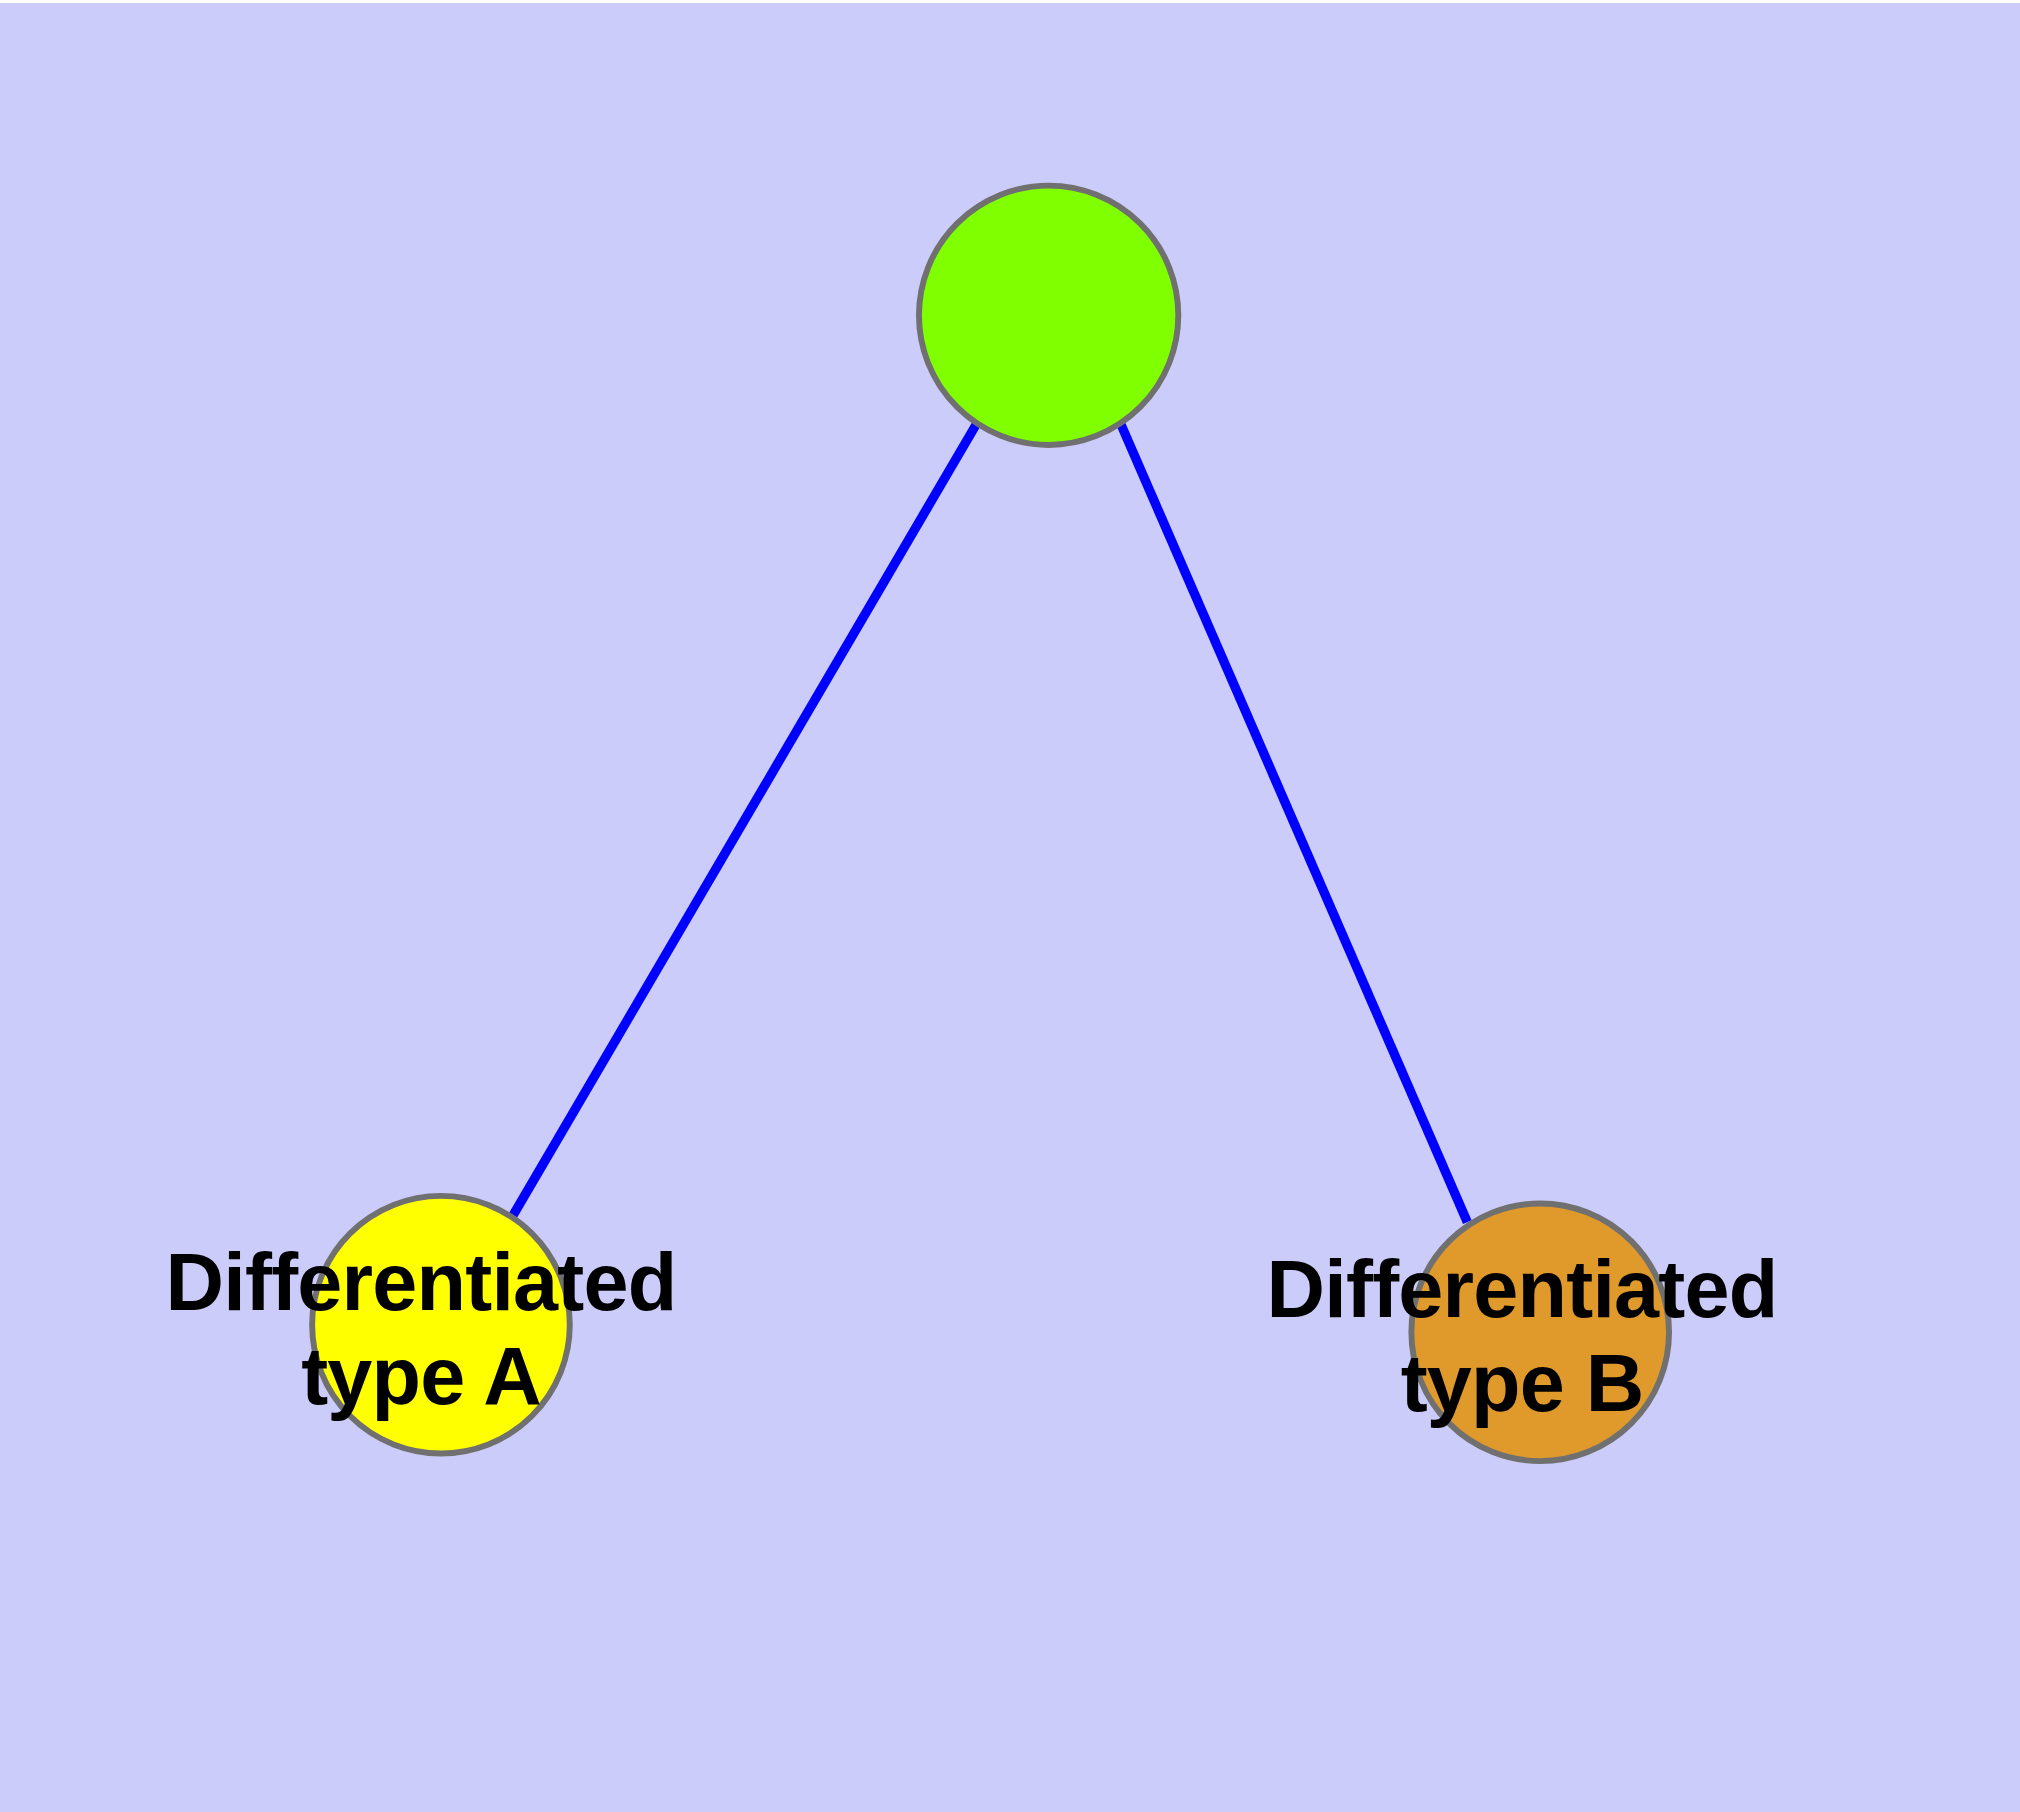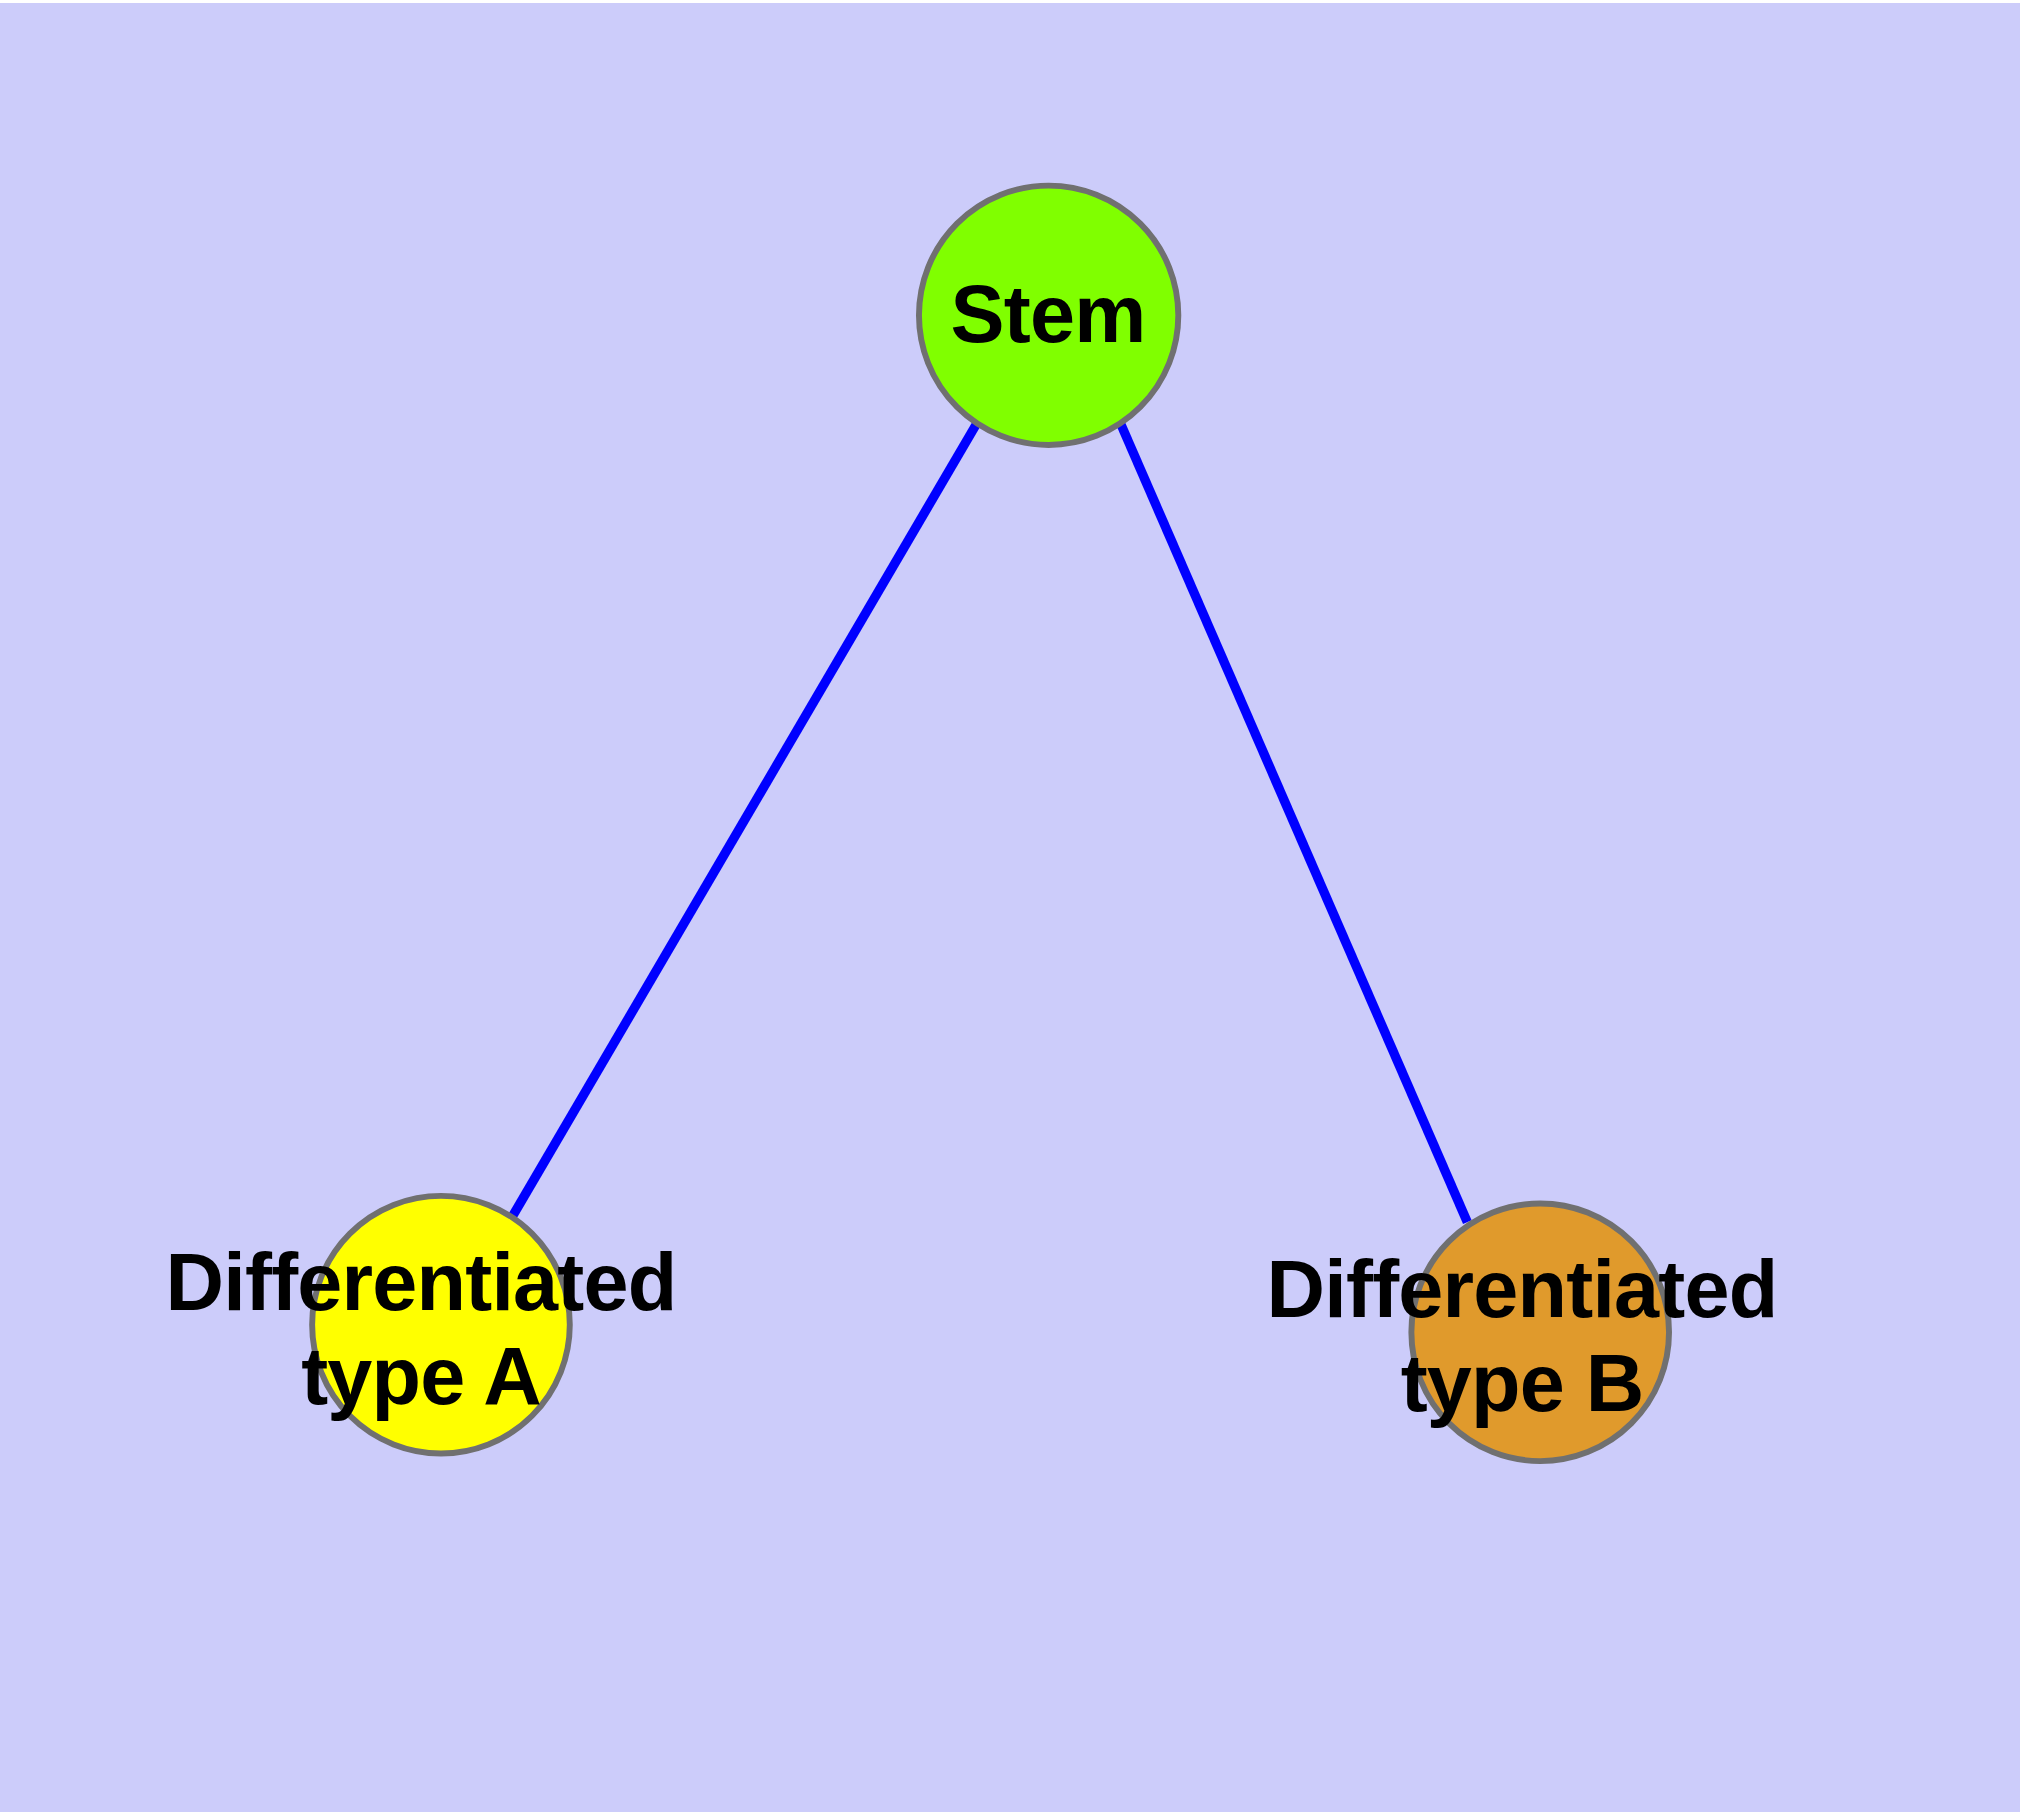--- a/index.html
+++ b/index.html
@@ -85,21 +85,20 @@
       <line class="edge-line" x1="1322" y1="500" x2="1731" y2="1442" style="stroke: rgb(0, 0, 255); stroke-width: 11;"></line>
     </g>
 
     <g>
       <circle class="node-circle" cx="1237" cy="372" r="153" fill="#80ff00" style="stroke: rgb(112, 112, 112); stroke-width: 7;"></circle>
       <circle class="node-circle" cx="520" cy="1563" r="152" fill="#ffff00" style="stroke: rgb(112, 112, 112); stroke-width: 7;"></circle>
       <circle class="node-circle" cx="1817" cy="1572" r="152" fill="#e09a2c" style="stroke: rgb(112, 112, 112); stroke-width: 7;"></circle>
     </g>
   </svg>
 
-  <div class="node-label" id="label-stem" style="left: 1048px; top: 315px; font-size: 81px;">Stem</div>
 
   <div class="node-label" id="label-diff-a" style="left: 421px; top: 1330px; font-size: 81px;">Differentiated
 type A</div>
 
   <div class="node-label" id="label-diff-b" style="left: 1522px; top: 1337px; font-size: 81px;">Differentiated
 type B</div>
 
 </div>
 
 

